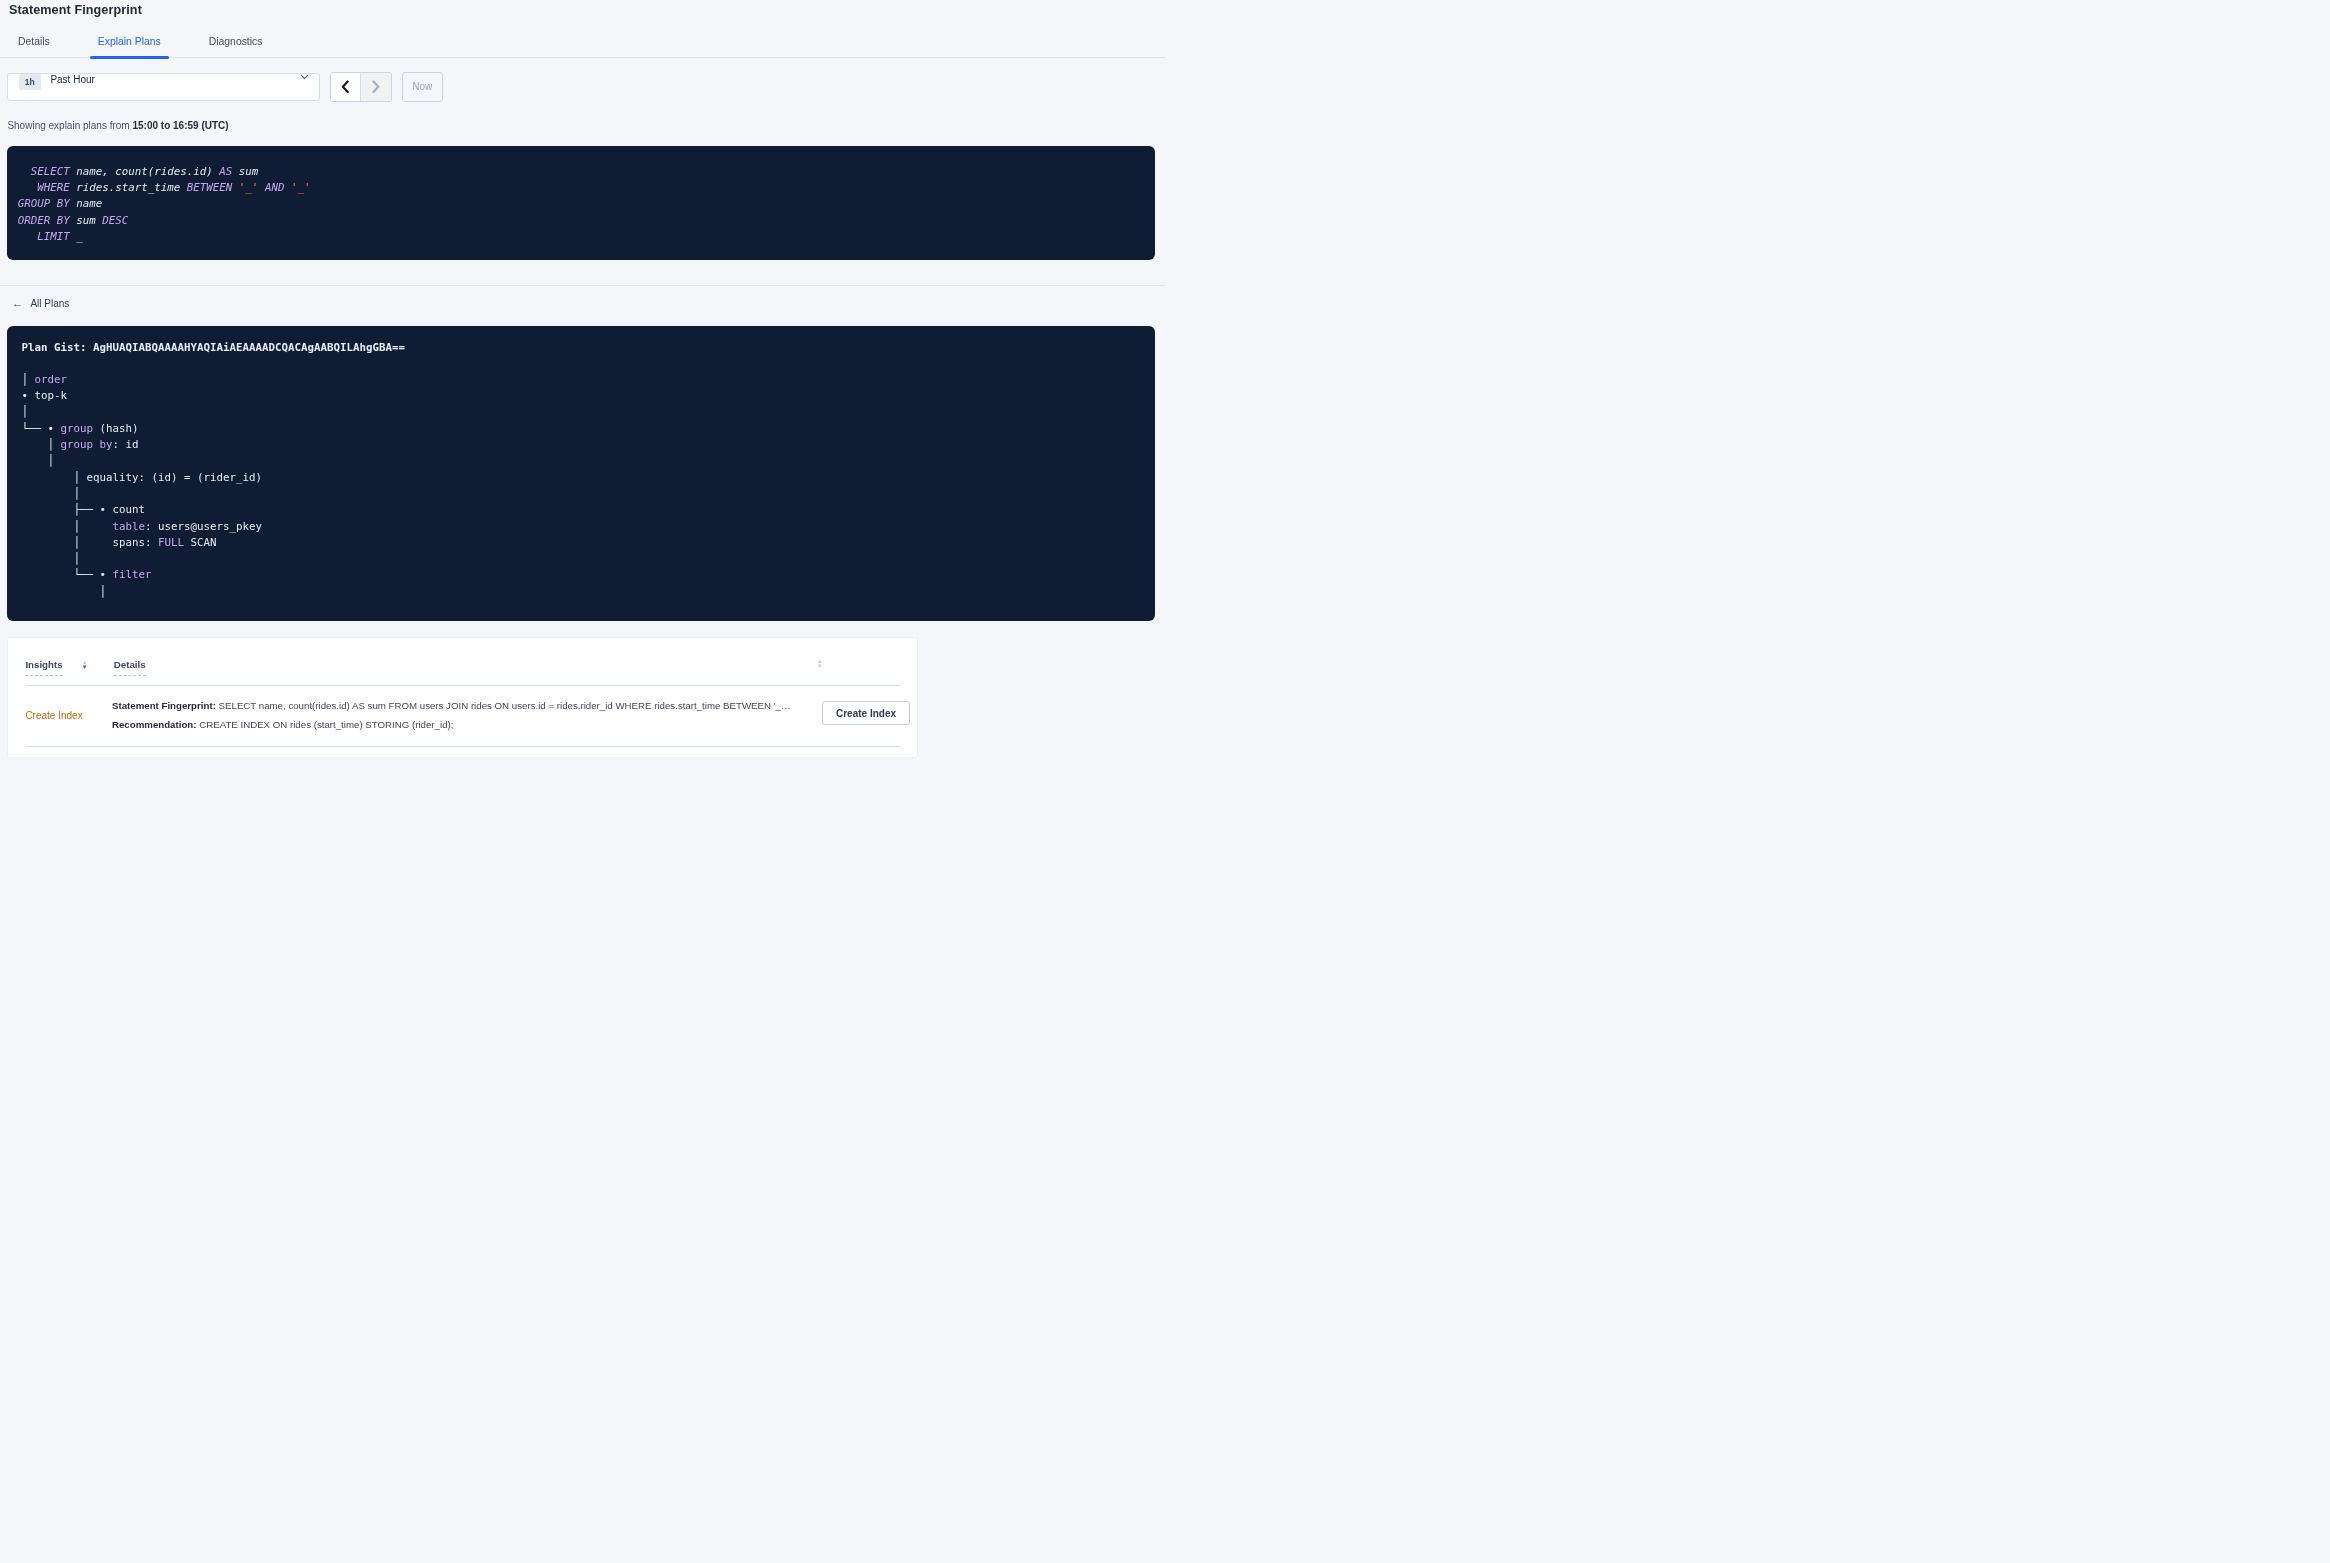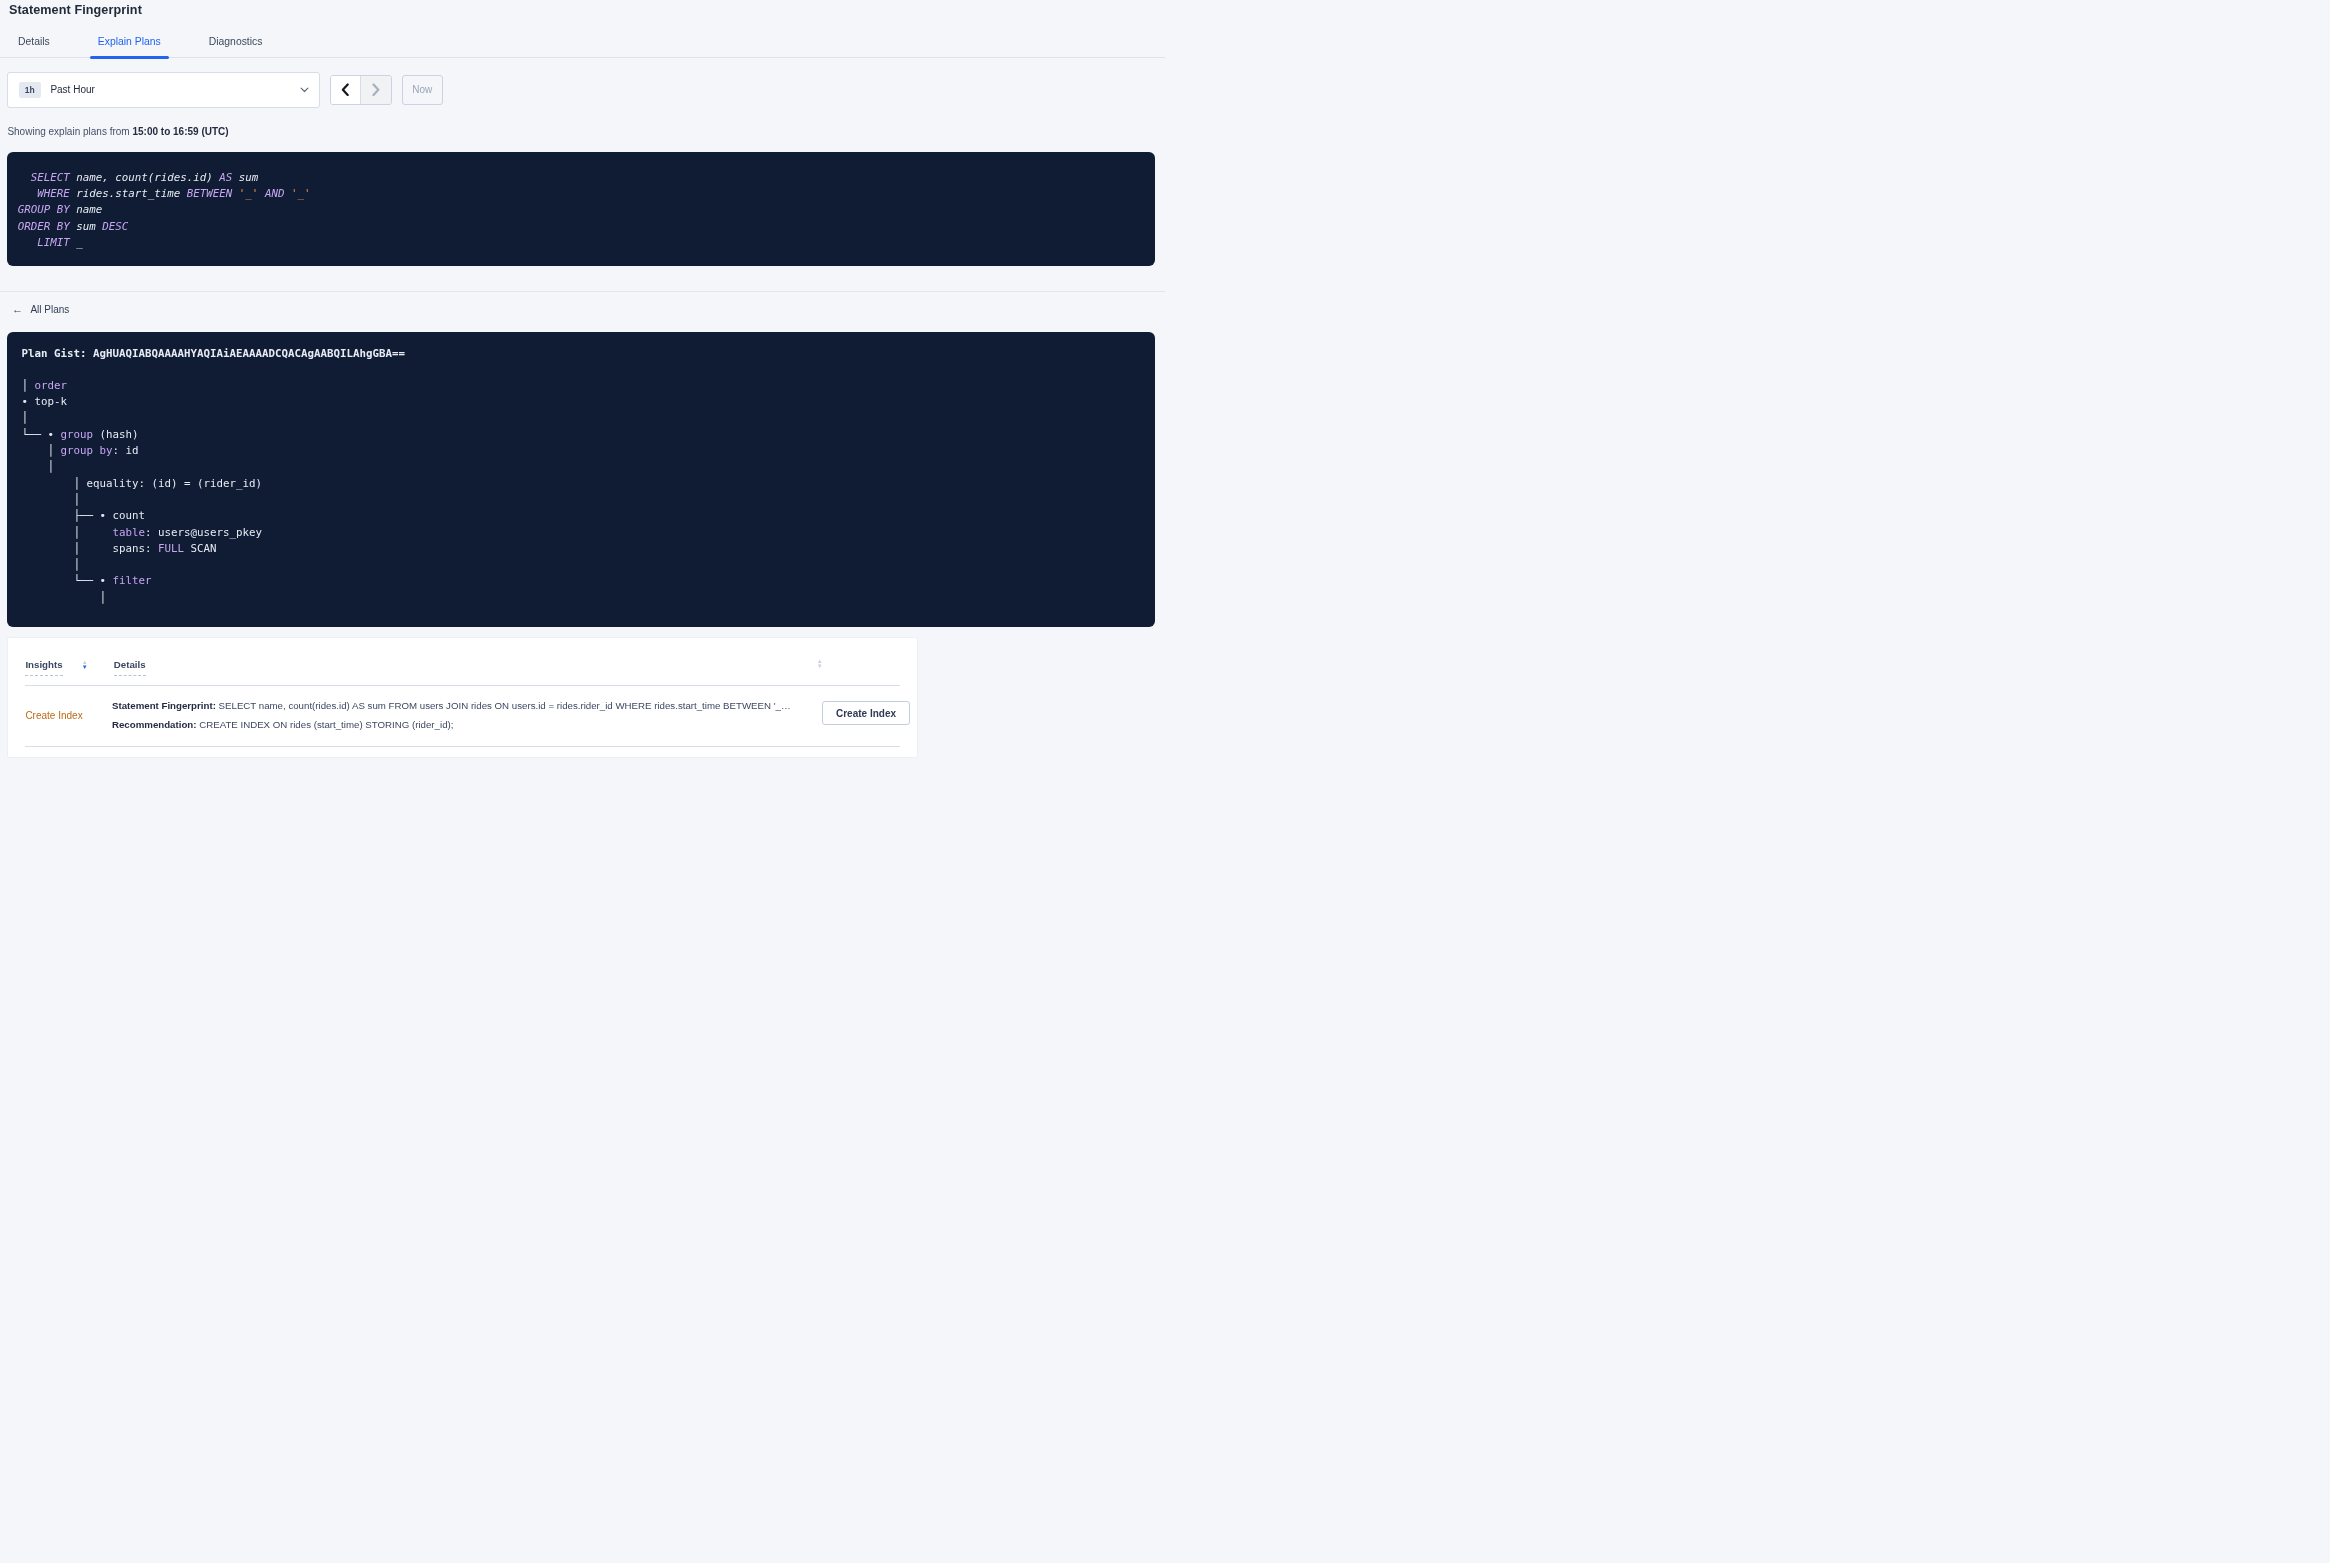--- a/index.html
+++ b/index.html
@@ -30,23 +30,23 @@
   .tab.active { color:#2264f0; font-weight:500; }
   .tab.active .tab-underline {
     position:absolute; left:-8.2px; right:-8.2px; bottom:-1.5px;
     height:3px; border-radius:1.5px; background:#2264f0;
   }
   .tab-divider { height:0.7px; background:#dde3eb; width:100%; }
 
   
   .controls { display:flex; align-items:center; margin:14px 0 0 7.4px; }
   .time-select {
-    width:313px; height:36px; background:#ffffff;
+    width:313px; height:28px; background:#ffffff;
     border:0.7px solid #d6dce8; border-radius:3px;
-    display:flex; align-items:center; padding:0 10.4px; cursor:pointer;
+    display:flex; align-items:flex-start; padding:0 10.4px; cursor:pointer;
   }
   .time-badge {
     background:#e4e9f1; color:#3e4a61; font-size:8.5px; font-weight:700;
     padding:3px 6px; border-radius:2.2px; margin-right:9.7px;
   }
   .time-label { font-size:10px; color:#232c40; font-weight:400; flex:1; }
   .caret-down { color:#5f6c84; display:flex; }
   .arrow-group {
     display:flex; margin-left:9.7px; border:0.7px solid #c9d3e4;
     border-radius:3px; overflow:hidden; height:30px;

